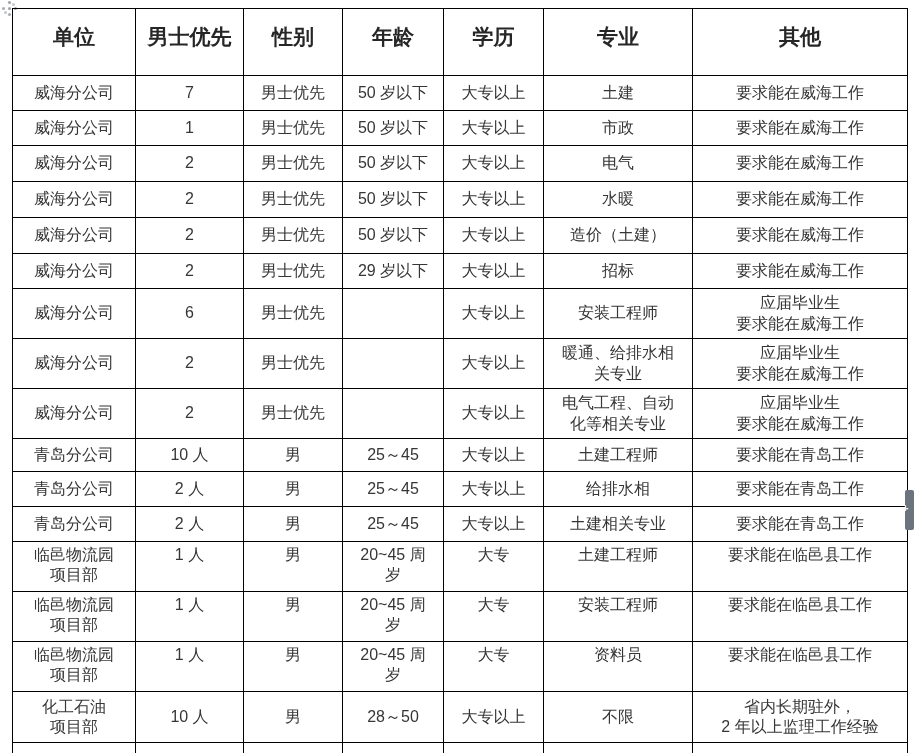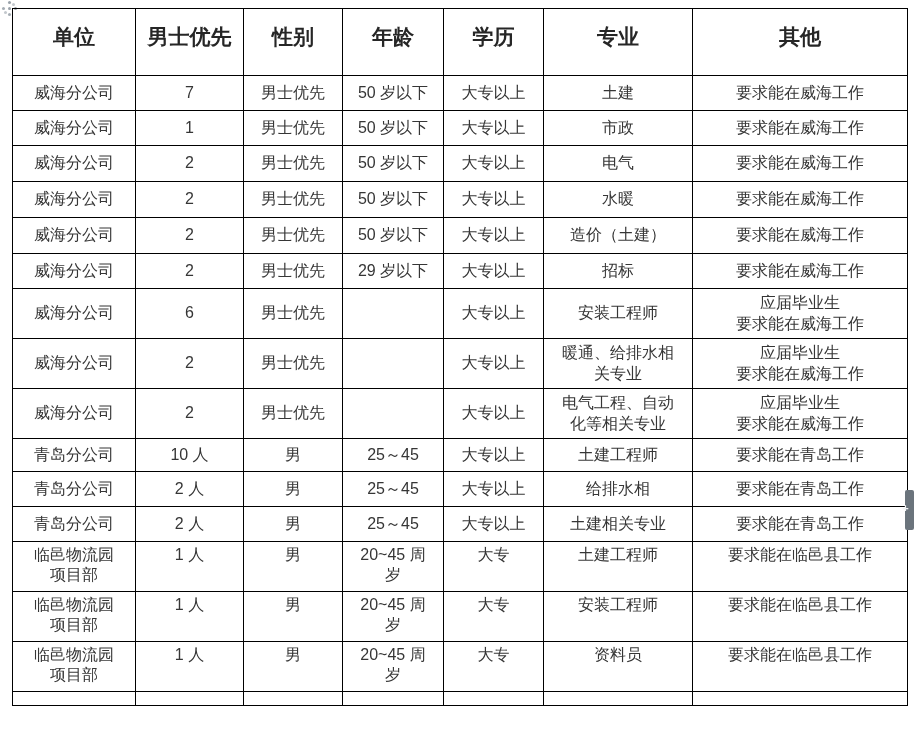--- a/index.html
+++ b/index.html
@@ -213,20 +213,31 @@
           <td>临邑物流园
 项目部</td>
           <td>1 人</td>
           <td>男</td>
           <td>20~45 周
 岁</td>
           <td>大专</td>
           <td>资料员</td>
           <td>要求能在临邑县工作</td>
         </tr>
+        <tr style="height: 51px;">
+          <td>化工石油
+项目部</td>
+          <td>10 人</td>
+          <td>男</td>
+          <td>28～50</td>
+          <td>大专以上</td>
+          <td>不限</td>
+          <td>省内长期驻外，
+2 年以上监理工作经验</td>
+        </tr>
         <tr style="height: 14px;">
           <td></td>
           <td></td>
           <td></td>
           <td></td>
           <td></td>
           <td></td>
           <td></td>
         </tr>
       </tbody>

